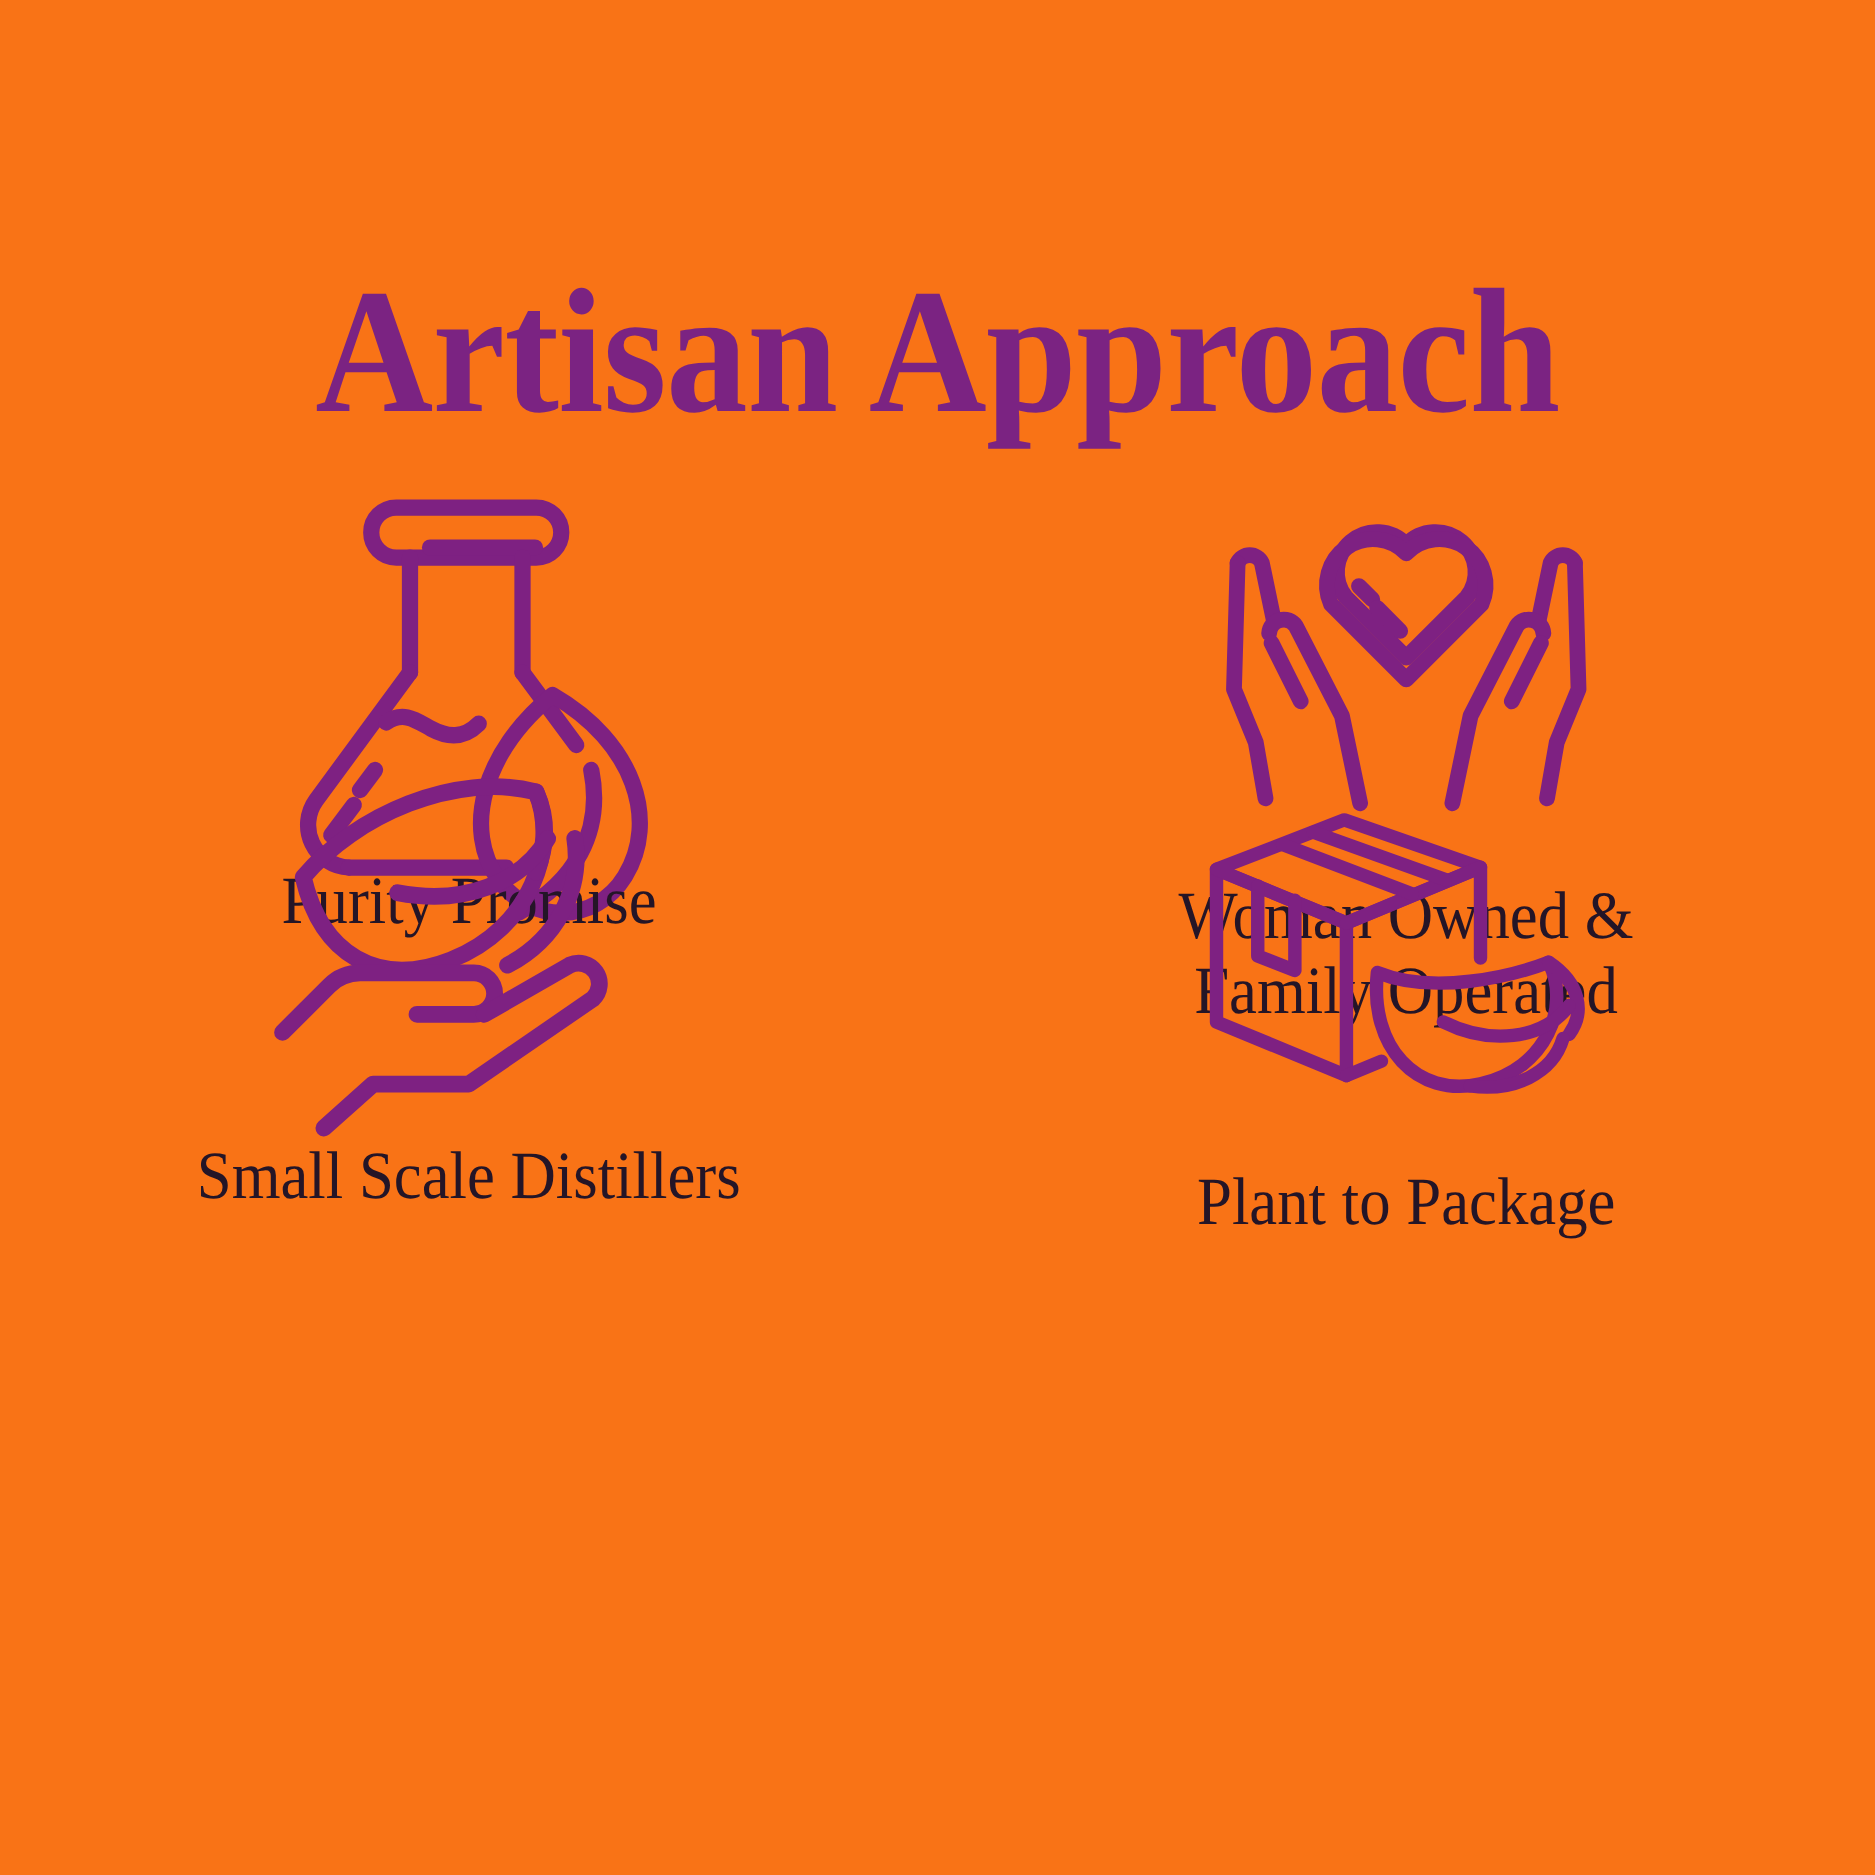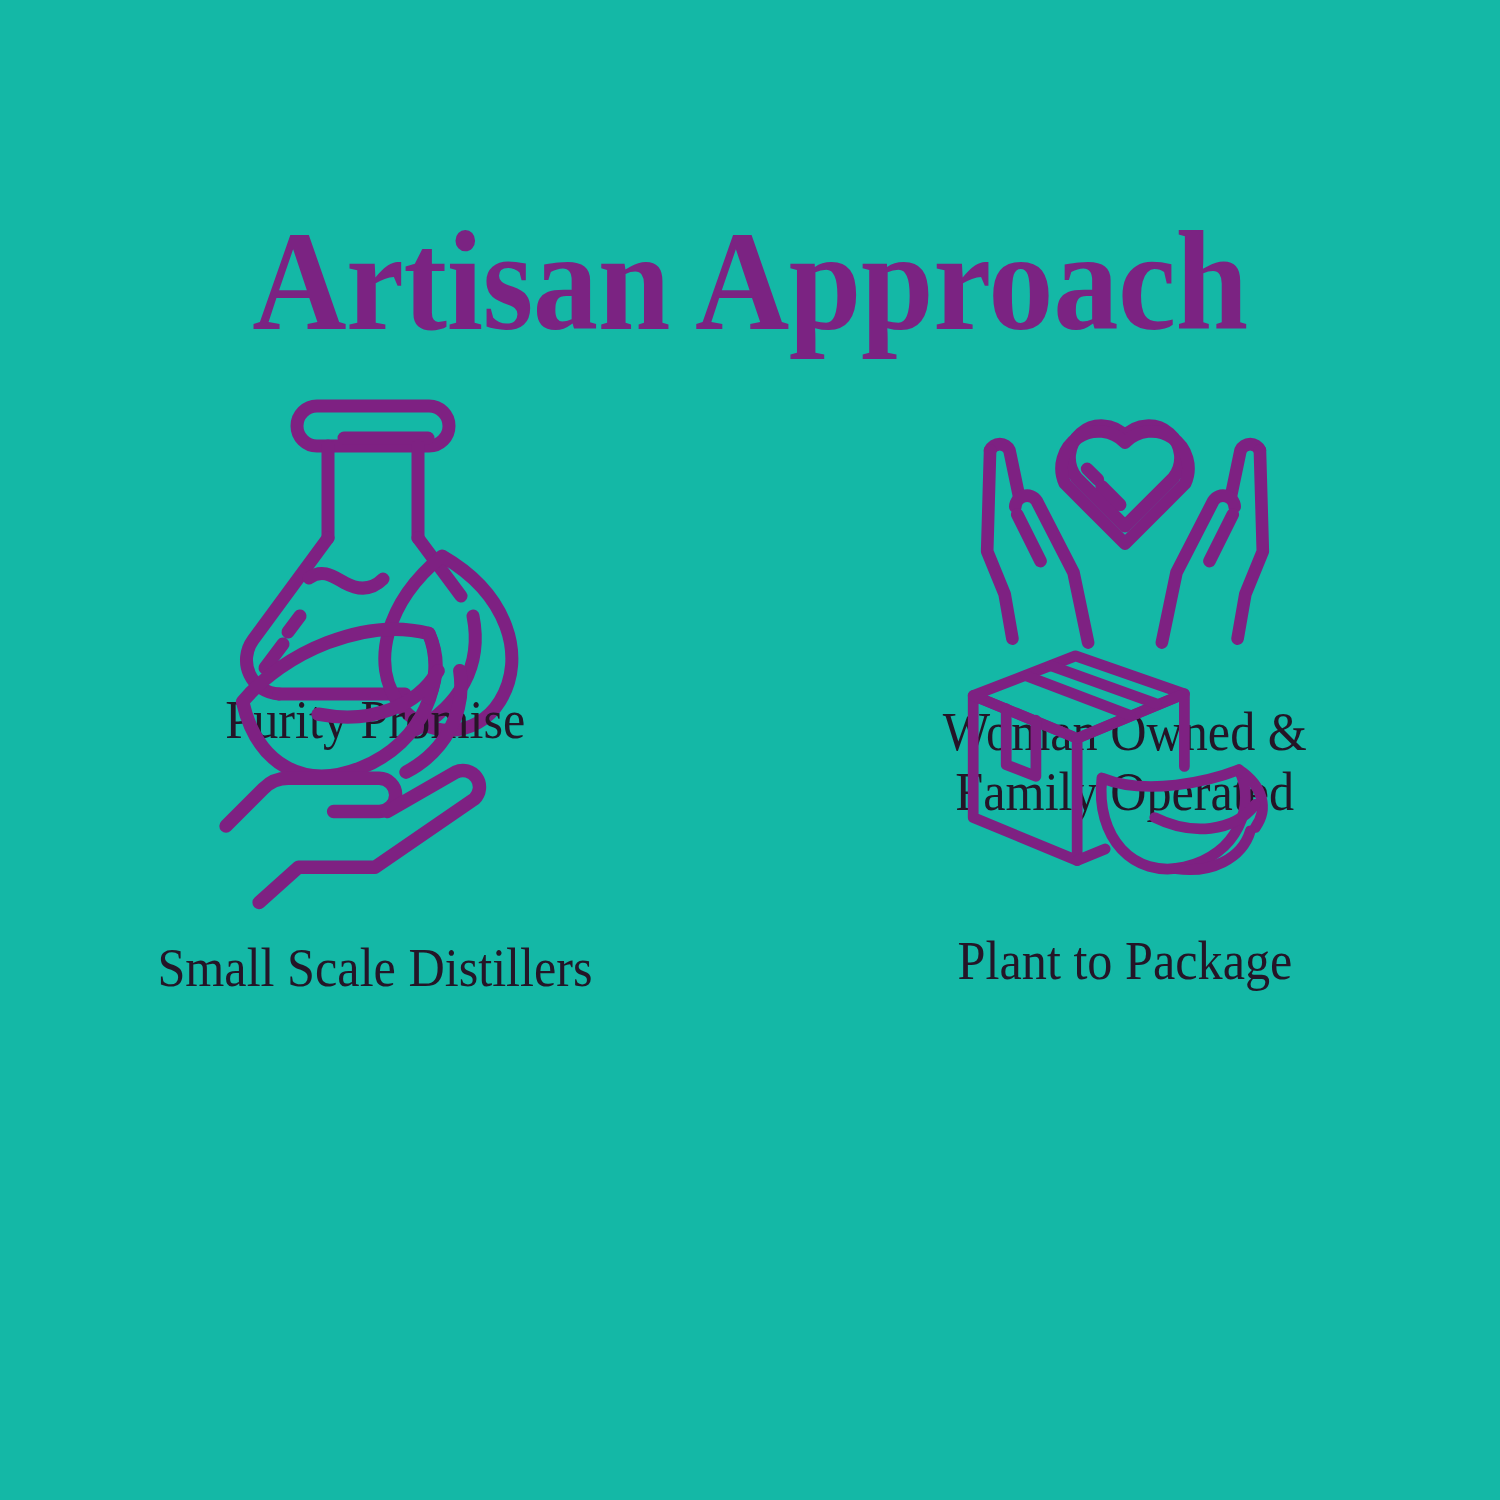--- a/index.html
+++ b/index.html
@@ -83,35 +83,35 @@
     line-height: 1.12;
     color: #241527;
     transform: scaleX(0.93);
     transform-origin: center top;
     white-space: pre-line;
   }
 
   
   .cell-1 { padding-top: 38px; }
   .cell-2 { padding-top: 50px; }
-  .cell-3 { padding-top: 588px; gap: 28px; }
+  .cell-3 { padding-top: 588px; }
   .cell-4 { padding-top: 590px; margin-top: 19px; }
 
   .cell-3, .cell-4 {
     position: absolute;
     top: 0;
     width: 750px;
   }
   .cell-3 { left: 0; }
   .cell-4 { left: 750px; }
 </style>
 </head>
 <body>
 
-<div id="canvas" style="background: #14b8a6;">
+<div id="canvas" style="background: #f97316;">
 
   <h1 class="page-title" style="color: rgb(123, 35, 130);">Artisan Approach</h1>
 
   <div class="feature-grid">
 
     <div class="feature-cell cell-1">
       <div class="icon-wrap">
         <svg viewBox="0 0 300 300" fill="none" stroke="#7e2182" stroke-width="13" stroke-linecap="round" stroke-linejoin="round">
 
           <path d="M92 38 h112 a20 20 0 0 1 0 40 h-112 a20 20 0 0 1 0 -40 z"></path>

